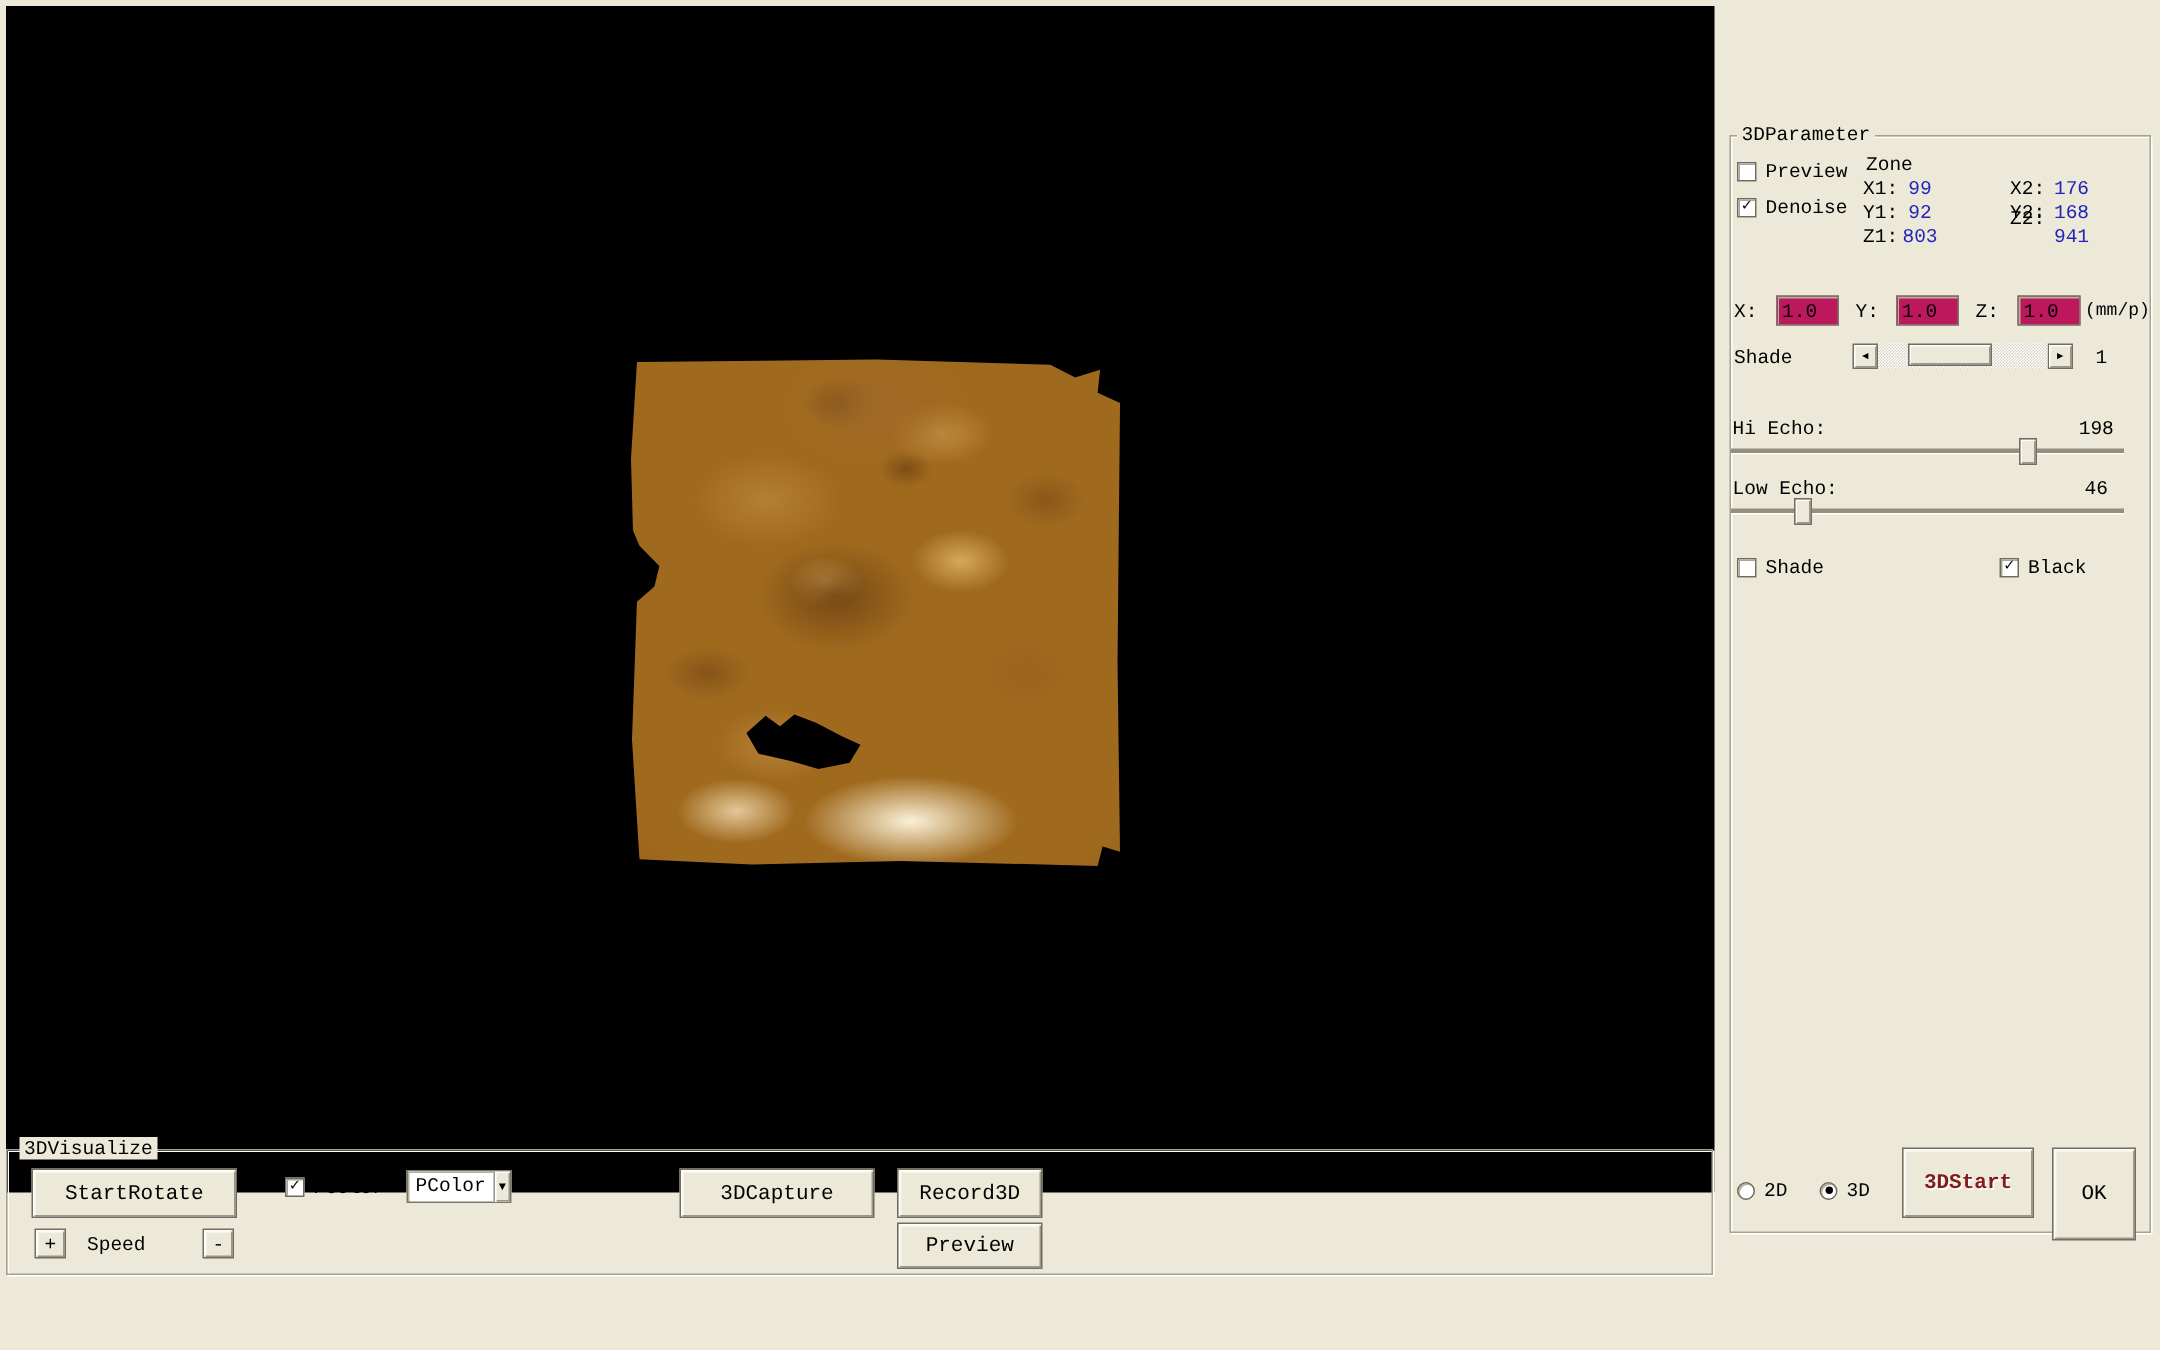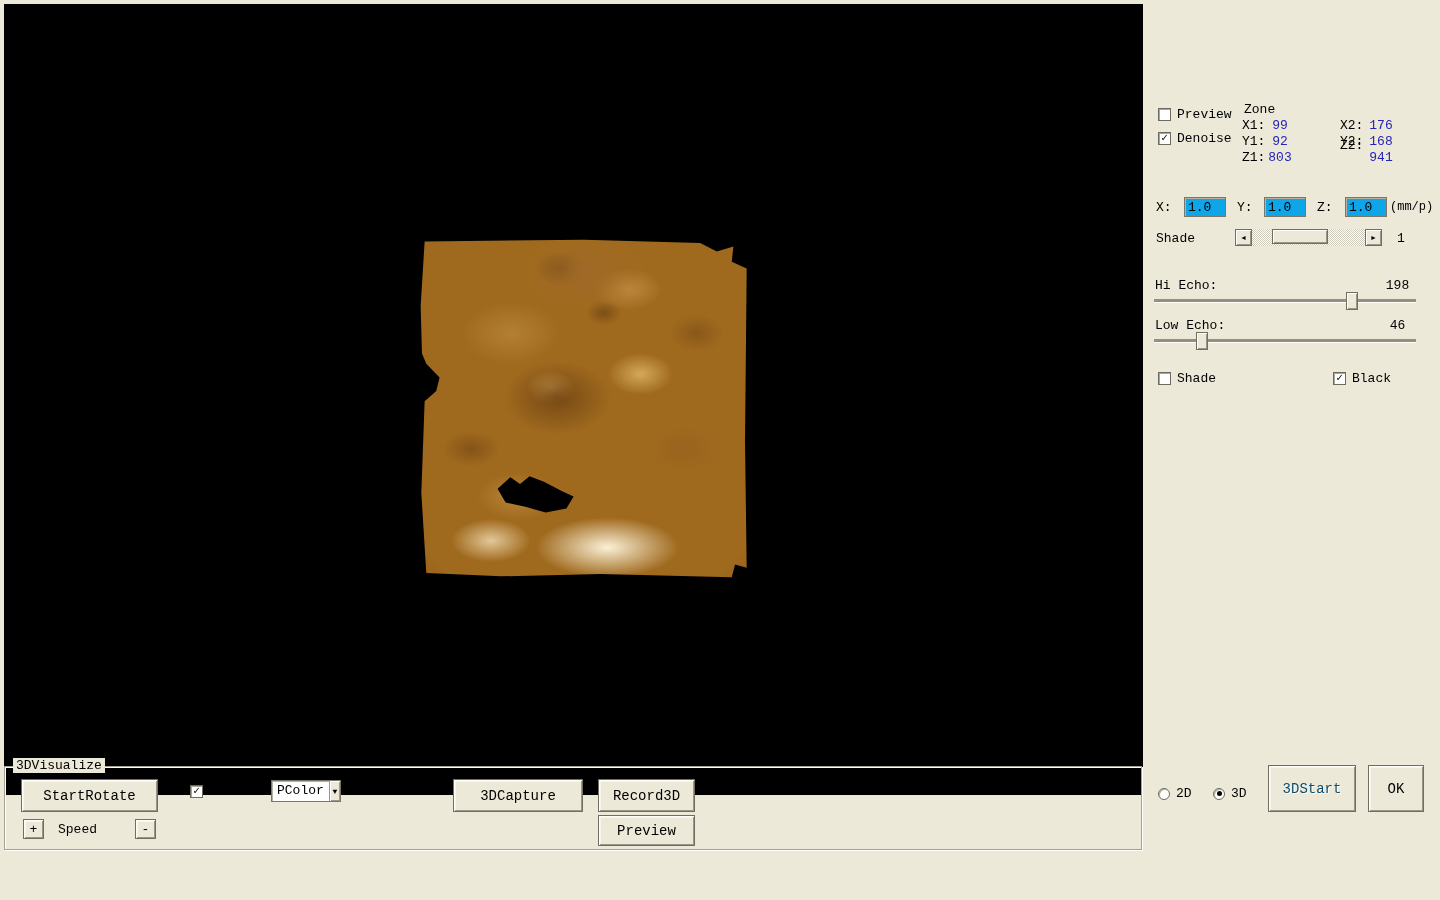--- a/index.html
+++ b/index.html
@@ -48,28 +48,28 @@
   
   .btn {
     position:absolute;
     font-family:"Liberation Mono","DejaVu Sans Mono",monospace;
     font-size:14px; color:#000;
     background:#ece9d8;
     border:1px solid #716d60;
     box-shadow: inset 1px 1px 0 #fffef8, inset -1px -1px 0 #9a968a, inset 2px 2px 0 rgba(255,255,255,.55);
     cursor:pointer; text-align:center;
   }
-  .btn.disabled { color:#0c4a6e; text-shadow:1px 1px 0 #fffef5; cursor:default; }
+  .btn.disabled { color:#7f1d1d; text-shadow:1px 1px 0 #fffef5; cursor:default;font-weight:bold; }
   .btn.small { font-size:13px; }
 
   .tf {
     position:absolute;
     font-family:"Liberation Mono","DejaVu Sans Mono",monospace;
     font-size:13px;
-    background:#0ea5e9;
+    background:#be185d;
     border:1px solid #7b7768;
     box-shadow: inset 1px 1px 0 #b5b1a2;
     padding:1px 3px; width:42px; height:20px;
   }
 
   .groupbox {
     position:absolute;
     border:1px solid #a5a293;
     box-shadow: inset 1px 1px 0 #fffef8, 1px 1px 0 #fffef8;
   }
@@ -175,20 +175,23 @@
 
   <button class="btn" style="left:593px; top:48px; width:97px; height:31px;">Preview</button>
 
   <button class="btn small" style="left:18px; top:52px; width:21px; height:20px;">+</button>
   <span class="lbl" style="left:53px; top:55px;">Speed</span>
   <button class="btn small" style="left:130px; top:52px; width:21px; height:20px;">-</button>
 </div>
 
 <div class="right-panel">
 
+  <div class="groupbox" style="left:3px; top:90px; width:281px; height:732px;">
+    <span class="group-label" style="left:4px;">3DParameter</span>
+  </div>
 
   <div class="check-row" style="left:8px; top:107px;">
     <span class="cb"></span>
     <span>Preview</span>
   </div>
   <div class="check-row" style="left:8px; top:131px;">
     <span class="cb">
         <span class="cbmark">✓</span>
       </span>
     <span>Denoise</span>
@@ -259,14 +262,14 @@
     <span>2D</span>
   </div>
   <div class="radio-row" style="left:63px; top:786px;">
     <span class="rb">
         <span class="dot"></span>
       </span>
     <span>3D</span>
   </div>
 
   <button class="btn disabled" style="left:118px; top:765px; width:88px; height:47px;">3DStart</button>
-  <button class="btn" style="left:218px; top:765px; width:56px; height:47px;">OK</button>
+  <button class="btn" style="left:218px; top:765px; width:56px; height:62px;">OK</button>
 </div>
 
 </body></html>

